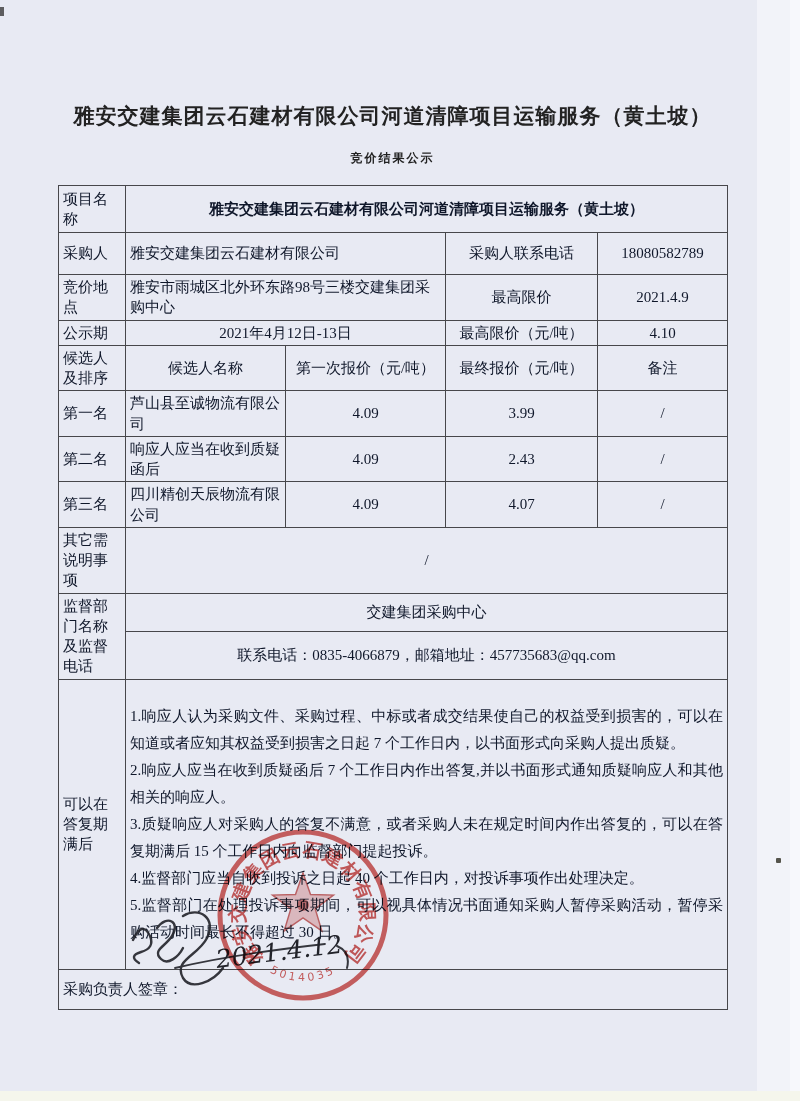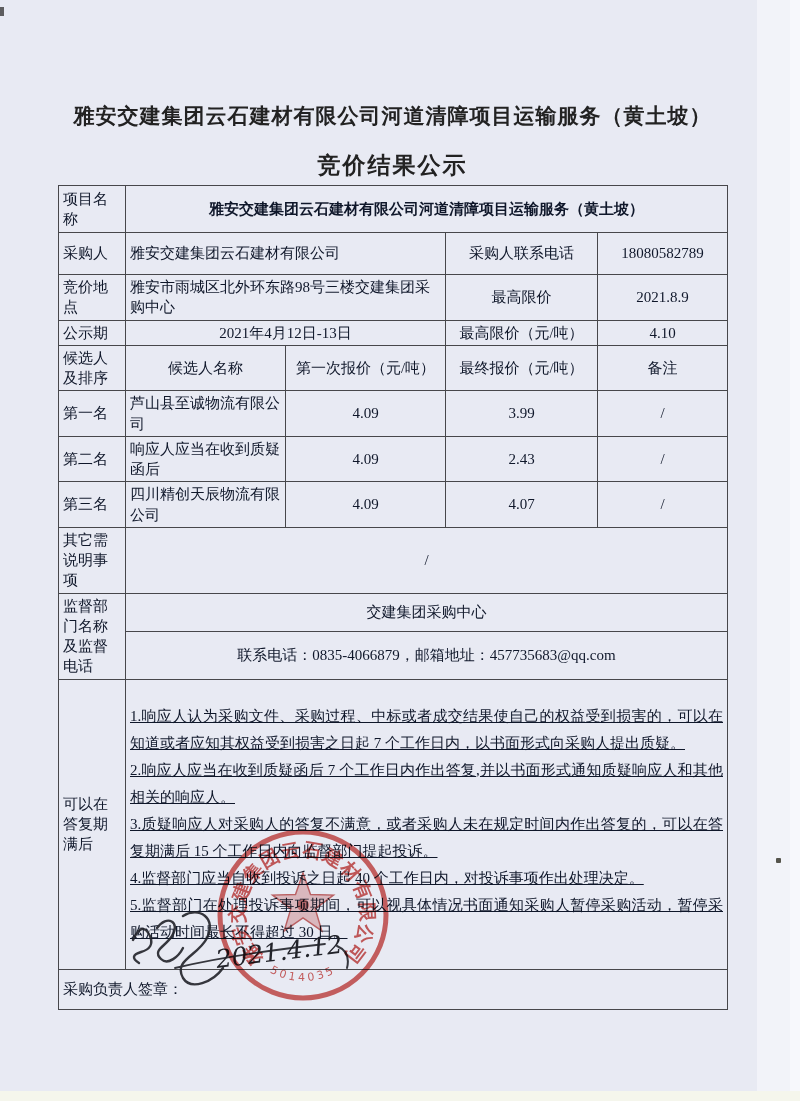--- a/index.html
+++ b/index.html
@@ -17,39 +17,39 @@
   .mark-topleft{position:absolute;left:0;top:7px;width:4px;height:9px;background:#3a3a3a;opacity:.8;}
   .dot-right{position:absolute;left:776px;top:858px;width:5px;height:5px;background:#55544c;border-radius:1px;}
   
   .title1{
     position:absolute;left:58px;top:102px;width:669px;text-align:center;
     font-size:21px;font-weight:bold;letter-spacing:1px;color:#222;
     font-family:"Liberation Sans","DejaVu Sans",sans-serif;
   }
   .title2{
     position:absolute;left:58px;top:150px;width:669px;text-align:center;
-    font-size:23px;font-weight:bold;letter-spacing:2px;color:#222;
+    font-size:12px;font-weight:bold;letter-spacing:2px;color:#222;
     font-family:"Liberation Sans","DejaVu Sans",sans-serif;
   }
   
   table.doc{
     position:absolute;left:58px;top:185px;width:669px;
     border-collapse:collapse;table-layout:fixed;
     font-size:15px;line-height:1.35;color:#0f172a;
   }
   table.doc td{
     border:1px solid #47474b;
     padding:2px 4px;
     vertical-align:middle;
     overflow:hidden;
   }
   td.lbl{text-align:left;padding-left:4px;}
   td.ctr{text-align:center;}
   td.lft{text-align:left;}
-  .complaint-cell{vertical-align:middle;padding:4px 6px;text-decoration:underline;}
+  .complaint-cell{vertical-align:middle;padding:4px 6px;}
   .complaint-cell p{margin:0;line-height:27px;text-align:justify;}
   .sig-cell{padding-left:6px;}
   
   .stamp{position:absolute;left:215px;top:827px;width:176px;height:176px;opacity:.85;mix-blend-mode:multiply;}
   .signature{position:absolute;left:105px;top:898px;width:280px;height:95px;}
 </style>
 </head>
 <body>
 
 <div class="page">
@@ -82,21 +82,21 @@
       <td class="lbl">采购人</td>
       <td class="lft" colspan="2">雅安交建集团云石建材有限公司</td>
       <td class="ctr">采购人联系电话</td>
       <td class="ctr">18080582789</td>
     </tr>
 
     <tr style="height:41px">
       <td class="lbl">竞价地点</td>
       <td class="lft" colspan="2">雅安市雨城区北外环东路98号三楼交建集团采购中心</td>
       <td class="ctr">最高限价</td>
-      <td class="ctr">2021.8.9</td>
+      <td class="ctr">2021.4.9</td>
     </tr>
 
     <tr style="height:24px">
       <td class="lbl">公示期</td>
       <td class="ctr" colspan="2">2021年4月12日-13日</td>
       <td class="ctr">最高限价（元/吨）</td>
       <td class="ctr">4.10</td>
     </tr>
 
     <tr style="height:40px">

